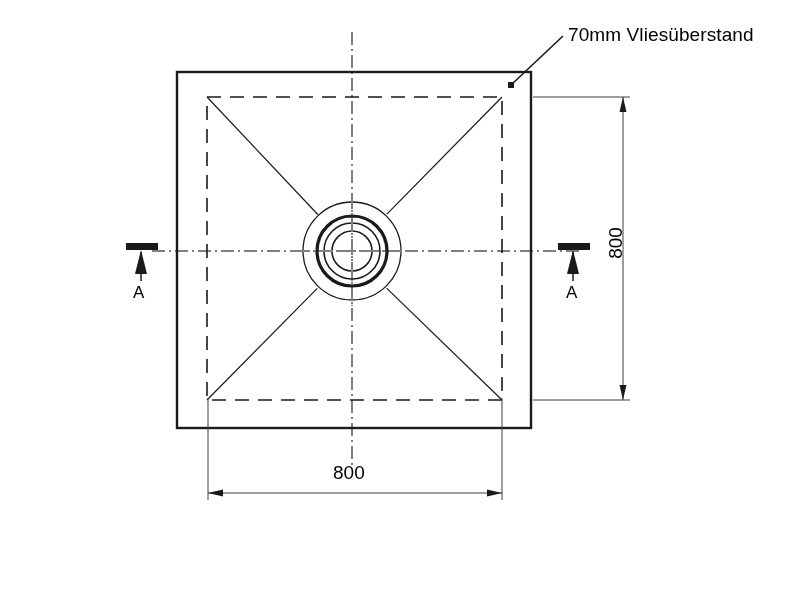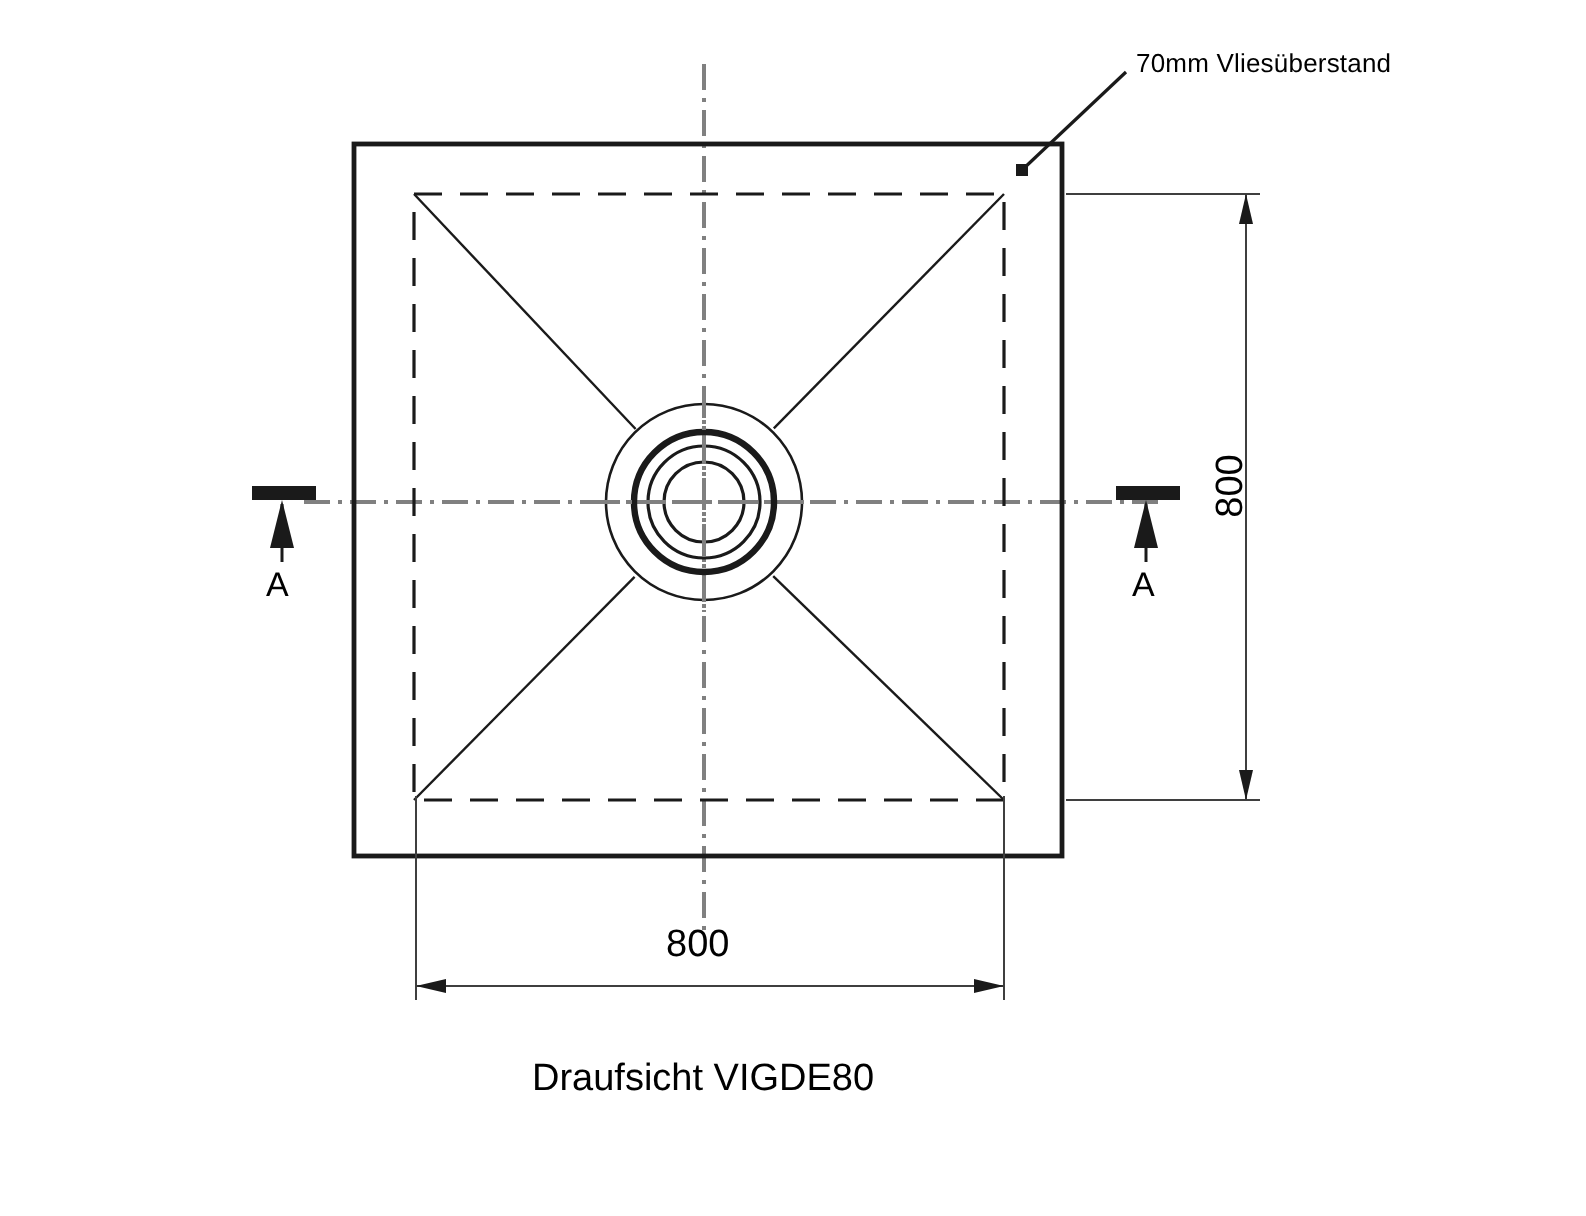--- a/index.html
+++ b/index.html
@@ -30,21 +30,21 @@
   }
   .txt {
     position: absolute;
     white-space: nowrap;
     color: #000000;
     font-family: "Liberation Sans", sans-serif;
   }
   #note-label {
     left: 568px;
     top: 24px;
-    font-size: 13px;
+    font-size: 19px;
     letter-spacing: 0.1px;
   }
   #dim-bottom-label {
     left: 333px;
     top: 462px;
     font-size: 19px;
   }
   #dim-right-label {
     left: 600px;
     top: 232px;
@@ -141,15 +141,14 @@
   <div class="txt" id="note-label">70mm Vliesüberstand</div>
 
   <div class="txt" id="dim-bottom-label">800</div>
 
   <div class="txt" id="dim-right-label">800</div>
 
   <div class="txt" id="section-label-left">A</div>
 
   <div class="txt" id="section-label-right">A</div>
 
-  <div class="txt" id="view-caption">Draufsicht  VIGDE80</div>
 
 </div>
 
 </body></html>

